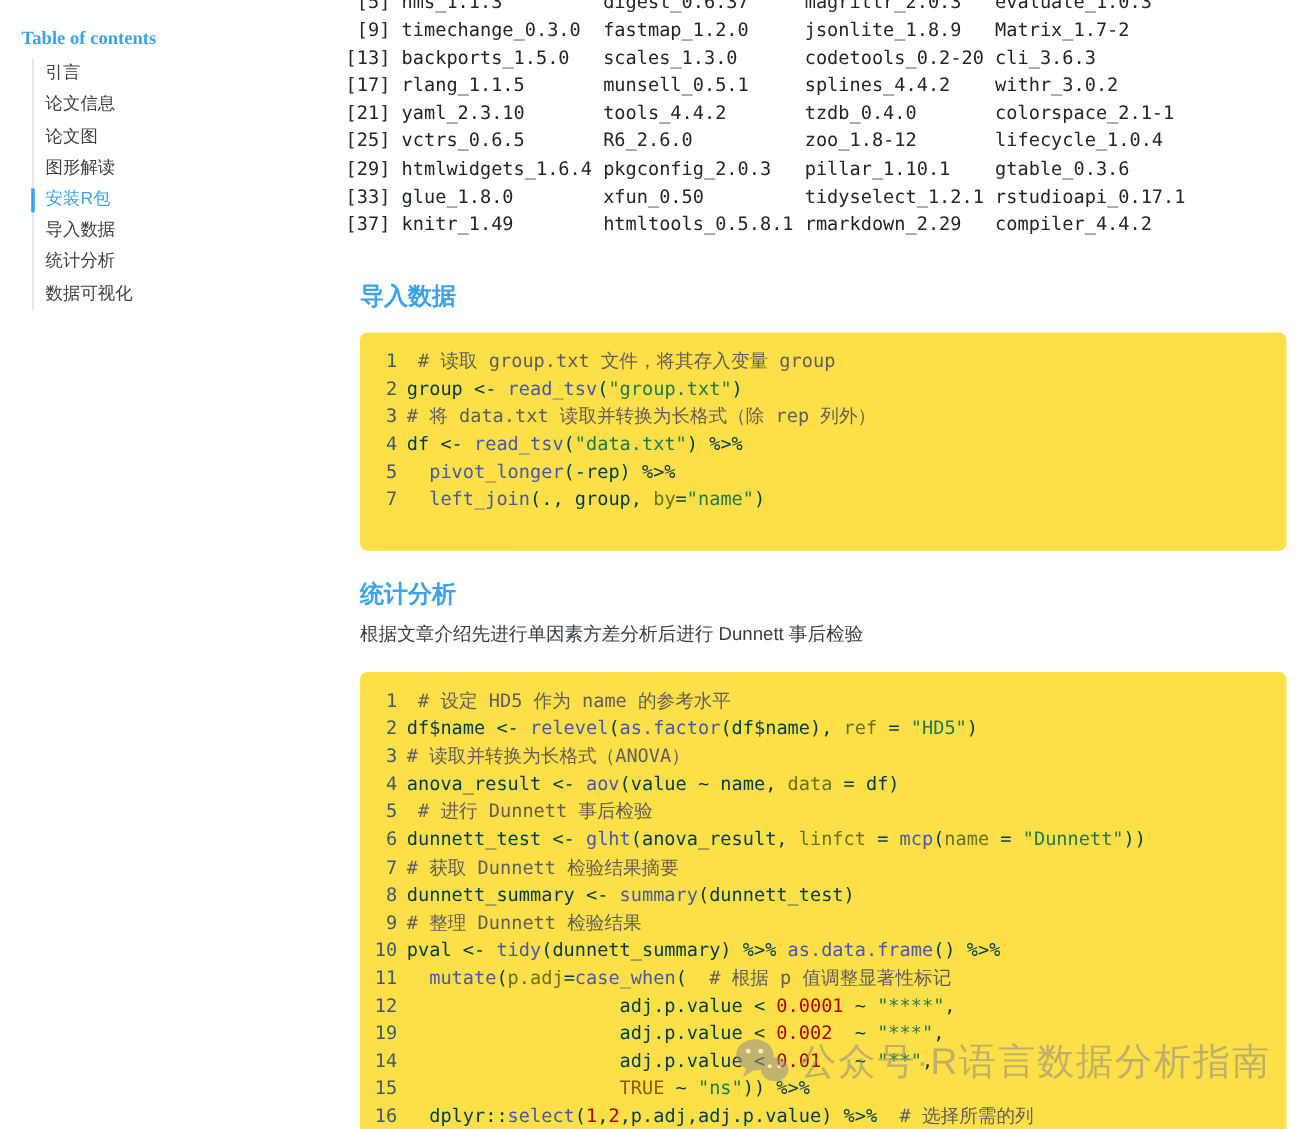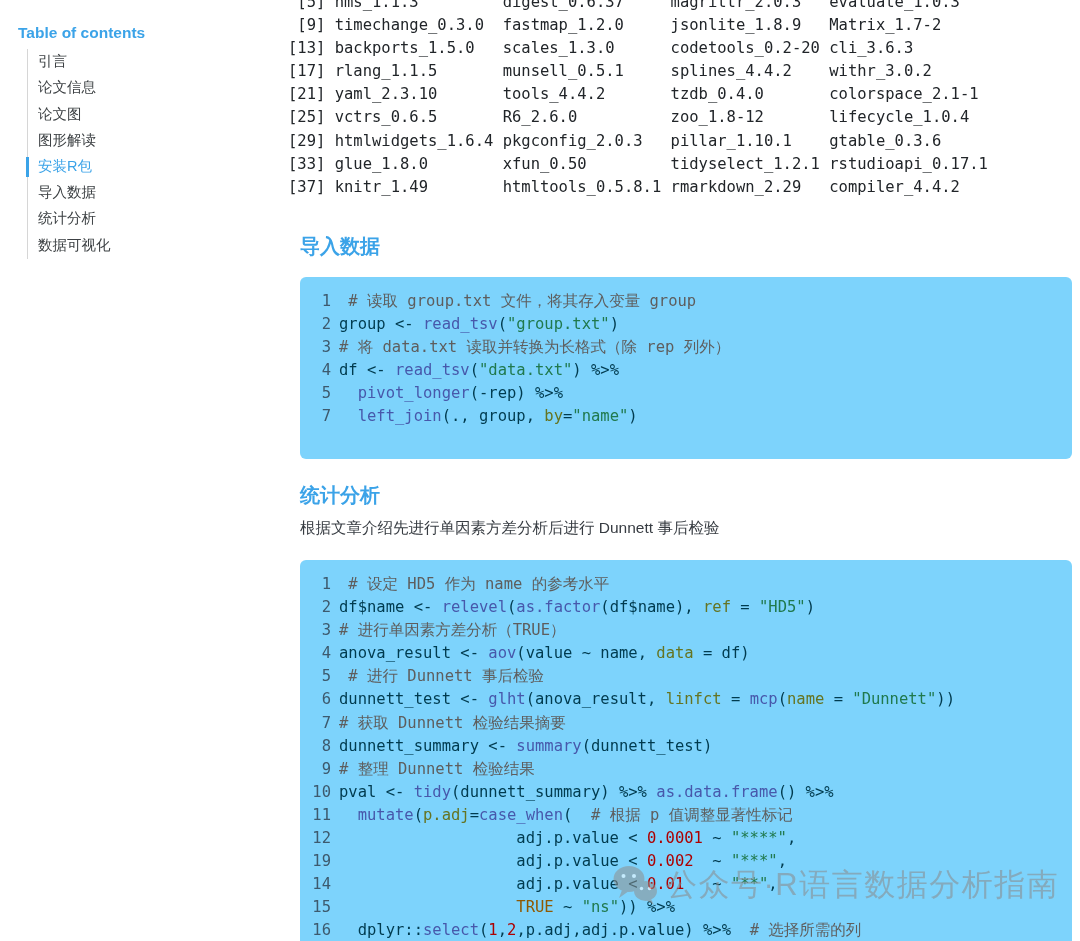--- a/index.html
+++ b/index.html
@@ -2,21 +2,21 @@
 <html><head>
 <meta charset="utf-8">
 <style>
   html,body{margin:0;padding:0;}
   body{
     width:1080px;height:941px;position:relative;overflow:hidden;
     background:#ffffff;font-family:"Liberation Sans",sans-serif;
   }
   
   .toc{position:absolute;left:18px;top:24px;width:250px;}
-  .toc-title{color:#3BA3E8;font-weight:700;font-size:15.5px;margin:0 0 7px 0;}
+  .toc-title{color:#3BA3E8;font-weight:700;font-size:15.5px;margin:0 0 7px 0;font-family:Liberation Serif, serif;}
   .toc-list{list-style:none;margin:0 0 0 9px;padding:0;border-left:1px solid #d6d6d6;}
   .toc-list li{
     font-size:14.5px;line-height:17.6px;color:#3c4043;
     padding:4.3px 0 4.3px 10px;position:relative;cursor:pointer;
     white-space:nowrap;
   }
   .toc-list li.active{color:#3BA3E8;}
   .toc-list li.active::before{
     content:"";position:absolute;left:-2px;top:3px;bottom:3px;width:3px;background:#3BA3E8;
   }
@@ -26,21 +26,21 @@
     font-family:"DejaVu Sans Mono",monospace;font-size:15.5px;line-height:23.1px;
     color:#212529;white-space:pre;
   }
   
   .h2{position:absolute;left:300px;margin:0;font-size:20px;font-weight:700;color:#3BA3E8;}
   #h-import{top:233px;}
   #h-stats{top:482px;}
   .para{position:absolute;left:300px;top:518px;margin:0;font-size:15.5px;color:#373c42;}
   
   .codeblock{
-    position:absolute;left:300px;width:772px;background:#7dd3fc;border-radius:6px;
+    position:absolute;left:300px;width:772px;background:#fde047;border-radius:6px;
   }
   #code1{top:277px;height:182px;}
   #code2{top:560px;height:500px;}
   .codeblock .lines{padding:13px 0 5px 0;}
   .code-line{
     font-family:"DejaVu Sans Mono",monospace;font-size:15.5px;line-height:23.1px;
     white-space:pre;color:#003B4F;
   }
   .ln{display:inline-block;min-width:31px;text-align:right;padding-right:8px;color:#3d5a6e;}
   .tok-d {color:#003B4F;}
@@ -100,21 +100,21 @@
         <div class="code-line"><span class="ln">7</span><span><span class="tok-d">  </span><span class="tok-fu">left_join</span><span class="tok-d">(., group, </span><span class="tok-at">by</span><span class="tok-d">=</span><span class="tok-st">"name"</span><span class="tok-d">)</span></span></div>
       </div>
   </div>
 
   <h2 class="h2" id="h-stats">统计分析</h2>
   <p class="para">根据文章介绍先进行单因素方差分析后进行 Dunnett 事后检验</p>
   <div class="codeblock" id="code2">
     <div class="lines">
         <div class="code-line"><span class="ln">1</span><span><span class="tok-co"> # 设定 HD5 作为 name 的参考水平</span></span></div>
         <div class="code-line"><span class="ln">2</span><span><span class="tok-d">df$name &lt;- </span><span class="tok-fu">relevel</span><span class="tok-d">(</span><span class="tok-fu">as.factor</span><span class="tok-d">(df$name), </span><span class="tok-at">ref</span><span class="tok-d"> = </span><span class="tok-st">"HD5"</span><span class="tok-d">)</span></span></div>
-        <div class="code-line"><span class="ln">3</span><span><span class="tok-co"># 进行单因素方差分析（TRUE）</span></span></div>
+        <div class="code-line"><span class="ln">3</span><span><span class="tok-co"># 读取并转换为长格式（ANOVA）</span></span></div>
         <div class="code-line"><span class="ln">4</span><span><span class="tok-d">anova_result &lt;- </span><span class="tok-fu">aov</span><span class="tok-d">(value ~ name, </span><span class="tok-at">data</span><span class="tok-d"> = df)</span></span></div>
         <div class="code-line"><span class="ln">5</span><span><span class="tok-co"> # 进行 Dunnett 事后检验</span></span></div>
         <div class="code-line"><span class="ln">6</span><span><span class="tok-d">dunnett_test &lt;- </span><span class="tok-fu">glht</span><span class="tok-d">(anova_result, </span><span class="tok-at">linfct</span><span class="tok-d"> = </span><span class="tok-fu">mcp</span><span class="tok-d">(</span><span class="tok-at">name</span><span class="tok-d"> = </span><span class="tok-st">"Dunnett"</span><span class="tok-d">))</span></span></div>
         <div class="code-line"><span class="ln">7</span><span><span class="tok-co"># 获取 Dunnett 检验结果摘要</span></span></div>
         <div class="code-line"><span class="ln">8</span><span><span class="tok-d">dunnett_summary &lt;- </span><span class="tok-fu">summary</span><span class="tok-d">(dunnett_test)</span></span></div>
         <div class="code-line"><span class="ln">9</span><span><span class="tok-co"># 整理 Dunnett 检验结果</span></span></div>
         <div class="code-line"><span class="ln">10</span><span><span class="tok-d">pval &lt;- </span><span class="tok-fu">tidy</span><span class="tok-d">(dunnett_summary) %&gt;% </span><span class="tok-fu">as.data.frame</span><span class="tok-d">() %&gt;%</span></span></div>
         <div class="code-line"><span class="ln">11</span><span><span class="tok-d">  </span><span class="tok-fu">mutate</span><span class="tok-d">(</span><span class="tok-at">p.adj</span><span class="tok-d">=</span><span class="tok-fu">case_when</span><span class="tok-d">(  </span><span class="tok-co"># 根据 p 值调整显著性标记</span></span></div>
         <div class="code-line"><span class="ln">12</span><span><span class="tok-d">                   adj.p.value &lt; </span><span class="tok-dv">0.0001</span><span class="tok-d"> ~ </span><span class="tok-st">"****"</span><span class="tok-d">,</span></span></div>
         <div class="code-line"><span class="ln">19</span><span><span class="tok-d">                   adj.p.value &lt; </span><span class="tok-dv">0.002</span><span class="tok-d">  ~ </span><span class="tok-st">"***"</span><span class="tok-d">,</span></span></div>

